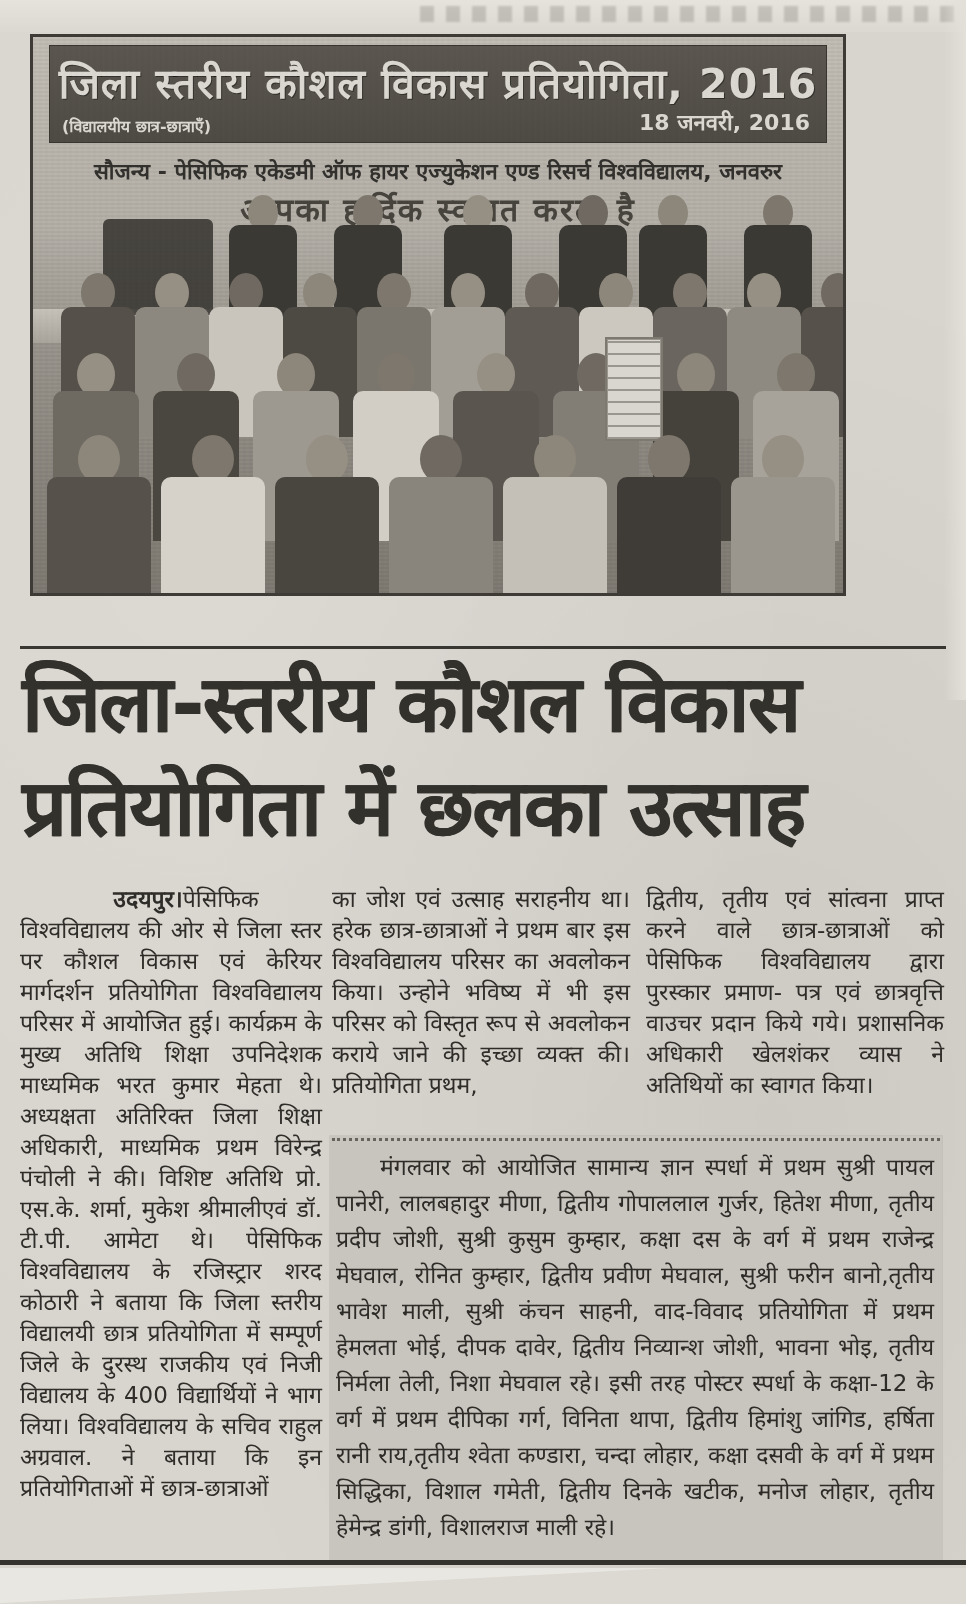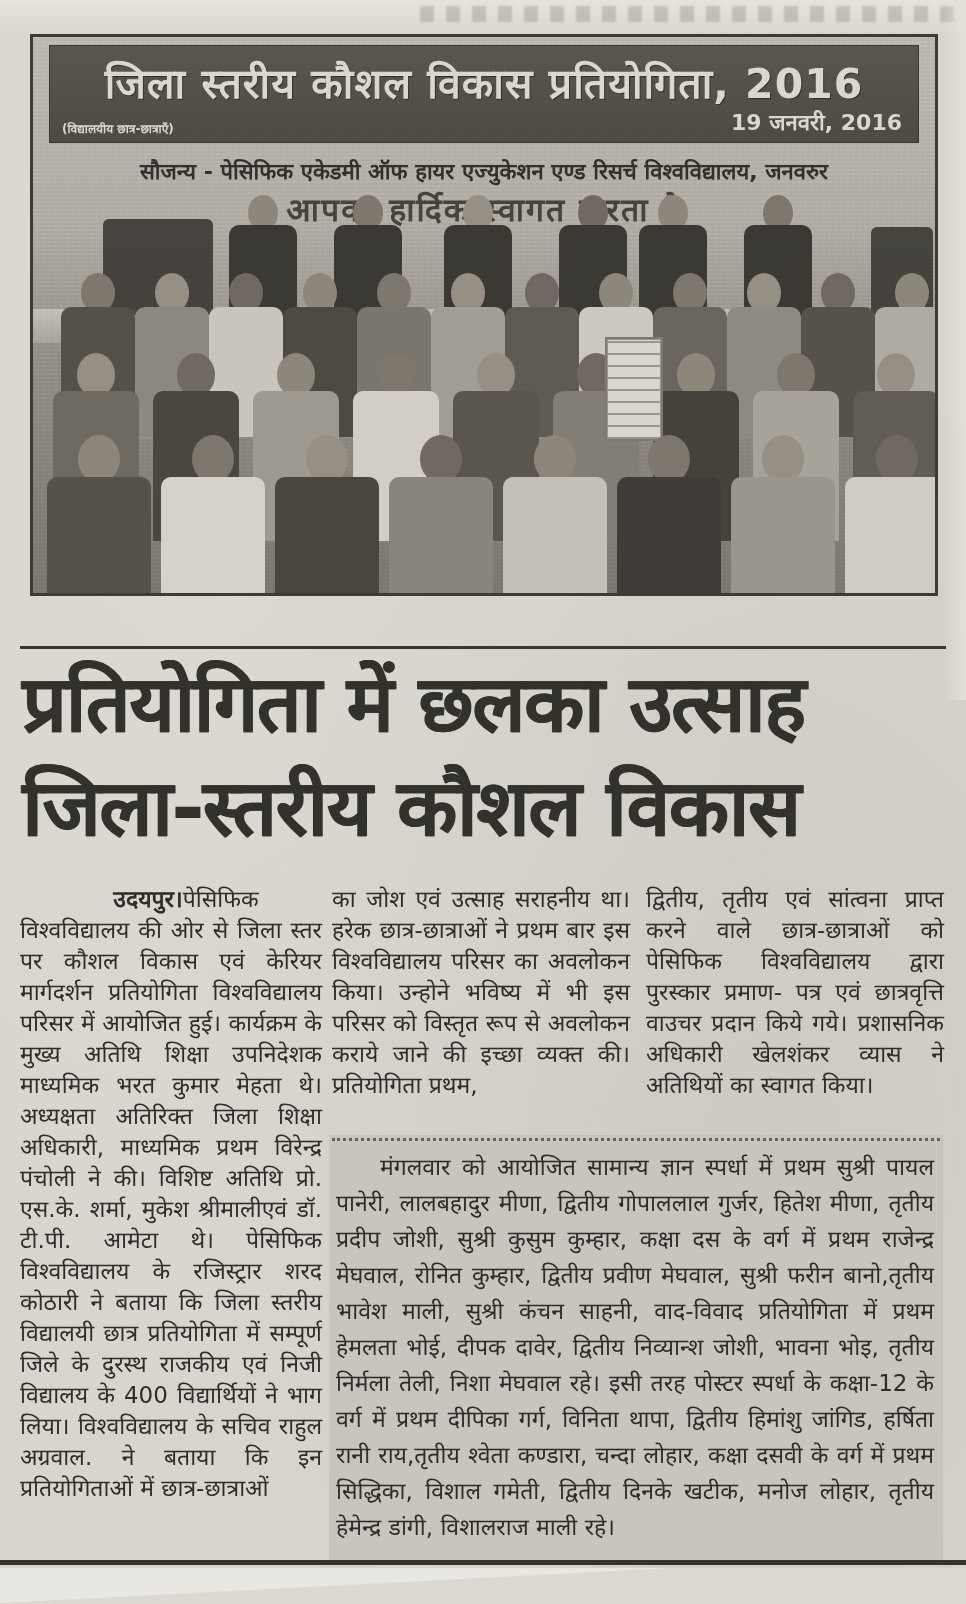--- a/index.html
+++ b/index.html
@@ -31,37 +31,37 @@
     background:linear-gradient(90deg, transparent, #e3e0da);
   }
   .scan-bottom {
     position:absolute; left:0; bottom:0; width:966px; height:36px;
     background:linear-gradient(175deg,#eoe 0); 
     background:linear-gradient(177deg,#e9e7e1 40%, #dcd9d2 41%);
   }
 
   
   .photo-frame {
-    position:absolute; top:34px; left:30px; width:908px; height:562px;
+    position:absolute; top:34px; left:30px; width:816px; height:562px;
     border:3px solid #3e3b36; background:#b3afa7; overflow:hidden;
   }
   .photo-inner {
     position:absolute; inset:0;
     background:
       repeating-linear-gradient(0deg, rgba(0,0,0,.04) 0 2px, transparent 2px 4px),
       linear-gradient(180deg,#c2beb6 0%, #b5b1a9 34%, #9a958d 55%, #8b867e 78%, #7f7a72 100%);
   }
   .banner-dark {
     position:absolute; top:8px; left:16px; right:16px; height:98px;
     background:linear-gradient(180deg,#5b5750,#4e4a44);
     border:1px solid #3a3731; color:#dbd8d1; text-align:center;
   }
   .banner-title { font-size:41px; font-weight:bold; letter-spacing:1px; padding-top:8px;
     text-shadow:1px 1px 0 rgba(0,0,0,.4); white-space:nowrap; }
-  .banner-subtitle { position:absolute; left:12px; bottom:5px; font-size:12px; font-weight:bold; }
+  .banner-subtitle { position:absolute; left:12px; bottom:5px; font-size:16px; font-weight:bold; }
   .banner-date { position:absolute; right:16px; bottom:6px; font-size:22px; font-weight:bold; }
   .sponsor-line {
     position:absolute; top:118px; left:10px; right:10px; text-align:center;
     font-size:22px; font-weight:bold; color:#33312d; white-space:nowrap;
   }
   .welcome-line {
     position:absolute; top:150px; left:0; right:0; text-align:center;
     font-size:32px; font-weight:bold; color:#47443e; letter-spacing:2px;
   }
   .dais-table {
@@ -148,21 +148,21 @@
   <div class="scan-top"></div>
   <div class="scan-top-marks"></div>
   <div class="scan-right"></div>
 
   <div class="photo-frame">
     <div class="photo-inner"></div>
 
     <div class="banner-dark">
       <div class="banner-title">जिला स्तरीय कौशल विकास प्रतियोगिता, 2016</div>
       <div class="banner-subtitle">(विद्यालयीय छात्र-छात्राएँ)</div>
-      <div class="banner-date">19 जनवरी, 2016</div>
+      <div class="banner-date">18 जनवरी, 2016</div>
     </div>
 
     <div class="sponsor-line">सौजन्य - पेसिफिक एकेडमी ऑफ हायर एज्युकेशन एण्ड रिसर्च विश्वविद्यालय, जनवरुर</div>
     <div class="welcome-line">आपका हार्दिक स्वागत करता है</div>
 
     <div class="dais-table"></div>
     <div class="chair" style="left:70px; top:182px; width:110px; height:96px;"></div>
     <div class="chair" style="left:838px; top:190px; width:62px; height:88px;"></div>
 
     <div id="people">
@@ -310,22 +310,22 @@
     <div class="certificate" style="left:572px; top:300px;"></div>
     <div class="photo-grain"></div>
   </div>
 
 
   <div class="rule-above-headline"></div>
 
   <div class="headline">
     <div class="bleed-band"></div>
     <div class="bleed-band2"></div>
+    <div class="hl">जिला-स्तरीय कौशल विकास</div>
     <div class="hl">प्रतियोगिता में छलका उत्साह</div>
-    <div class="hl">जिला-स्तरीय कौशल विकास</div>
   </div>
 
   <div class="col col-1">
     <div class="dateline-row">
       <span>उदयपुर।</span>
       <span class="lead-word">पेसिफिक</span>
     </div>
     <div>विश्वविद्यालय की ओर से जिला स्तर पर कौशल विकास एवं केरियर मार्गदर्शन प्रतियोगिता विश्वविद्यालय परिसर में आयोजित हुई। कार्यक्रम के मुख्य अतिथि शिक्षा उपनिदेशक माध्यमिक भरत कुमार मेहता थे। अध्यक्षता अतिरिक्त जिला शिक्षा अधिकारी, माध्यमिक प्रथम विरेन्द्र पंचोली ने की। विशिष्ट अतिथि प्रो. एस.के. शर्मा, मुकेश श्रीमालीएवं डॉ. टी.पी. आमेटा थे। पेसिफिक विश्वविद्यालय के रजिस्ट्रार शरद कोठारी ने बताया कि जिला स्तरीय विद्यालयी छात्र प्रतियोगिता में सम्पूर्ण जिले के दुरस्थ राजकीय एवं निजी विद्यालय के 400 विद्यार्थियों ने भाग लिया। विश्वविद्यालय के सचिव राहुल अग्रवाल. ने बताया कि इन प्रतियोगिताओं में छात्र-छात्राओं</div>
   </div>
 

